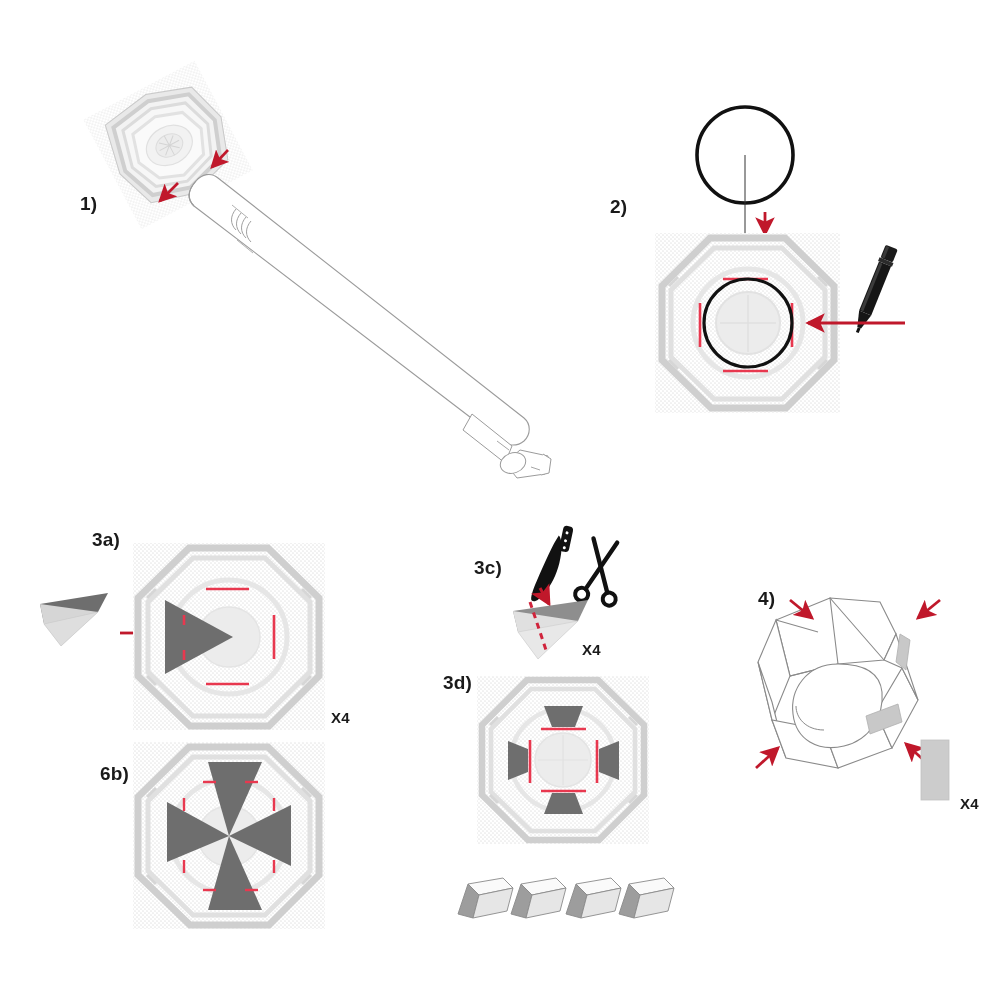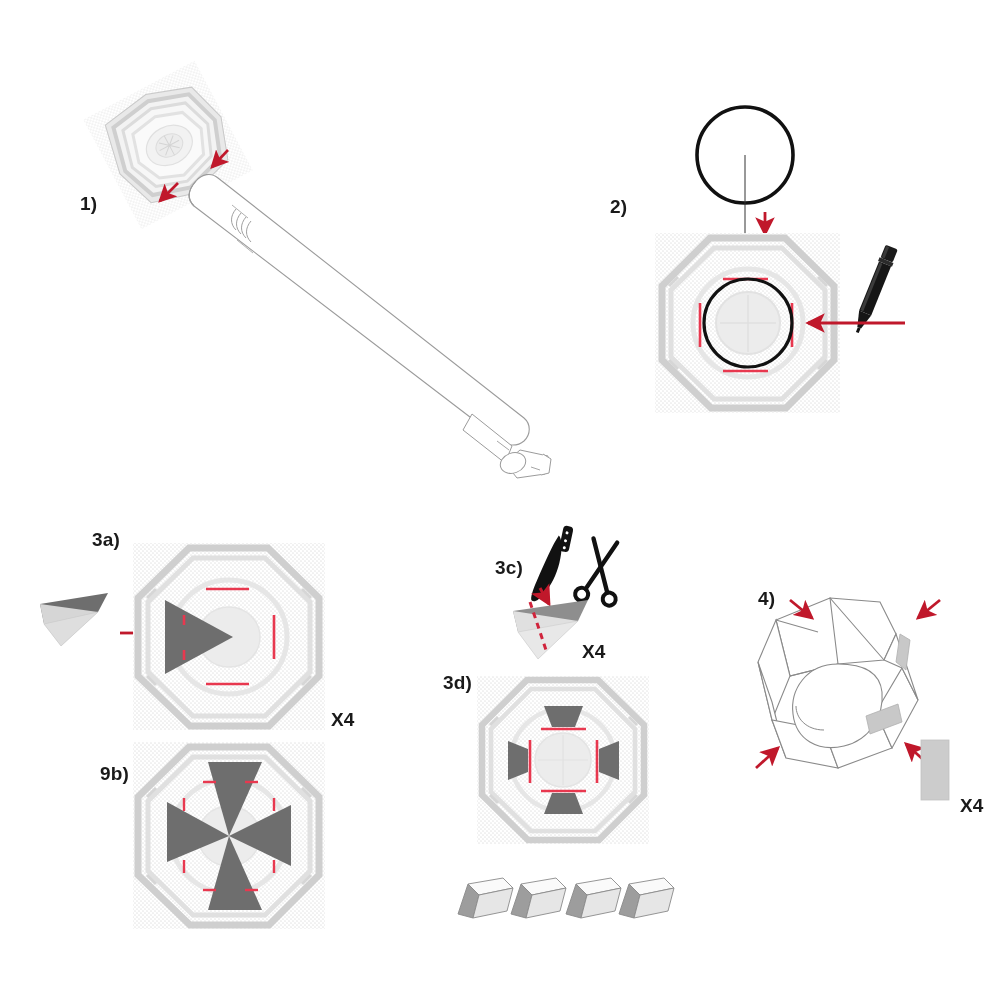--- a/index.html
+++ b/index.html
@@ -1,21 +1,21 @@
 <!DOCTYPE html>
 <html><head>
 <meta charset="utf-8">
 <style>
   html,body{margin:0;padding:0;background:#fff;}
   body{width:1000px;height:1000px;position:relative;overflow:hidden;
        font-family:"Liberation Sans", sans-serif;}
   #stage{position:absolute;left:0;top:0;width:1000px;height:1000px;}
   .lbl{position:absolute;font-weight:bold;color:#1a1a1a;letter-spacing:.2px;}
   .step-lbl{font-size:19px;}
-  .qty-lbl{font-size:19px;}
+  .qty-lbl{font-size:15px;}
   svg{position:absolute;left:0;top:0;overflow:visible;}
   .divider{position:absolute;left:0;height:1px;background:#9a9a9a;}
 </style>
 </head>
 <body>
 
 <div id="stage">
 
   <div class="divider" style="top:497px;"></div>
 
@@ -286,20 +286,20 @@
       </g>
 
       <rect x="921" y="740" width="28" height="60" fill="#cccccc" stroke="#c0c0c0" stroke-width="0.8"></rect>
     </g>
   </svg>
 
   <div class="lbl step-lbl" style="left:80px;  top:193px;">1)</div>
   <div class="lbl step-lbl" style="left:610px; top:196px;">2)</div>
   <div class="lbl step-lbl" style="left:92px;  top:529px;">3a)</div>
   <div class="lbl qty-lbl" style="left:331px; top:709px;">X4</div>
-  <div class="lbl step-lbl" style="left:100px; top:763px;">9b)</div>
-  <div class="lbl step-lbl" style="left:495px; top:557px;">3c)</div>
+  <div class="lbl step-lbl" style="left:100px; top:763px;">6b)</div>
+  <div class="lbl step-lbl" style="left:474px; top:557px;">3c)</div>
   <div class="lbl qty-lbl" style="left:582px; top:641px;">X4</div>
   <div class="lbl step-lbl" style="left:443px; top:672px;">3d)</div>
   <div class="lbl step-lbl" style="left:758px; top:588px;">4)</div>
   <div class="lbl qty-lbl" style="left:960px; top:795px;">X4</div>
 
 </div>
 
 </body></html>

